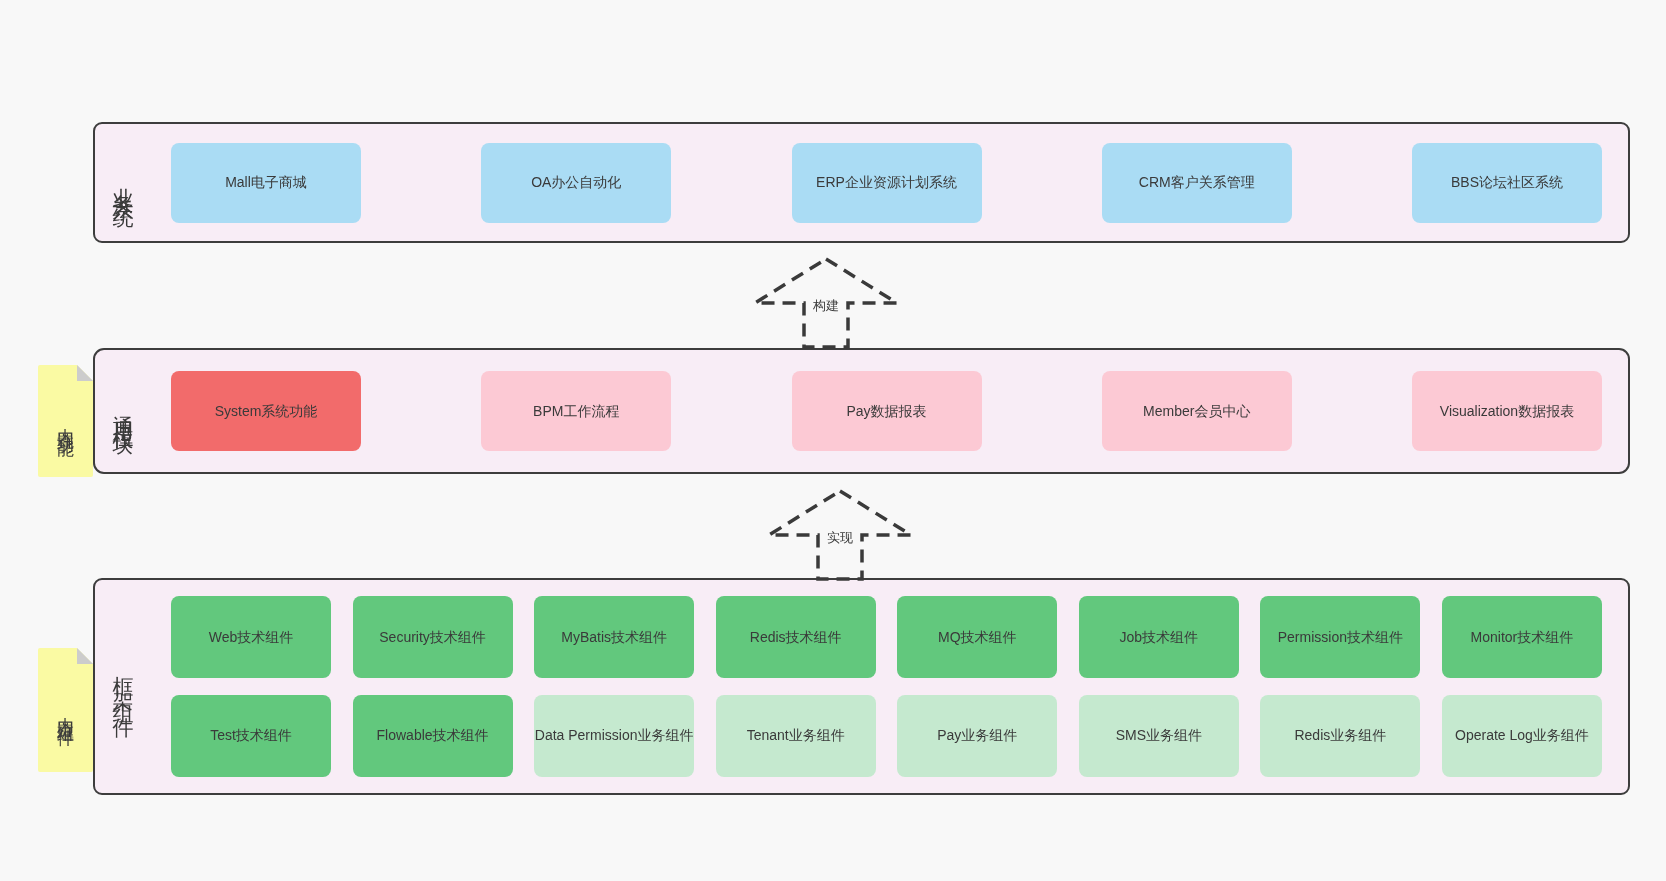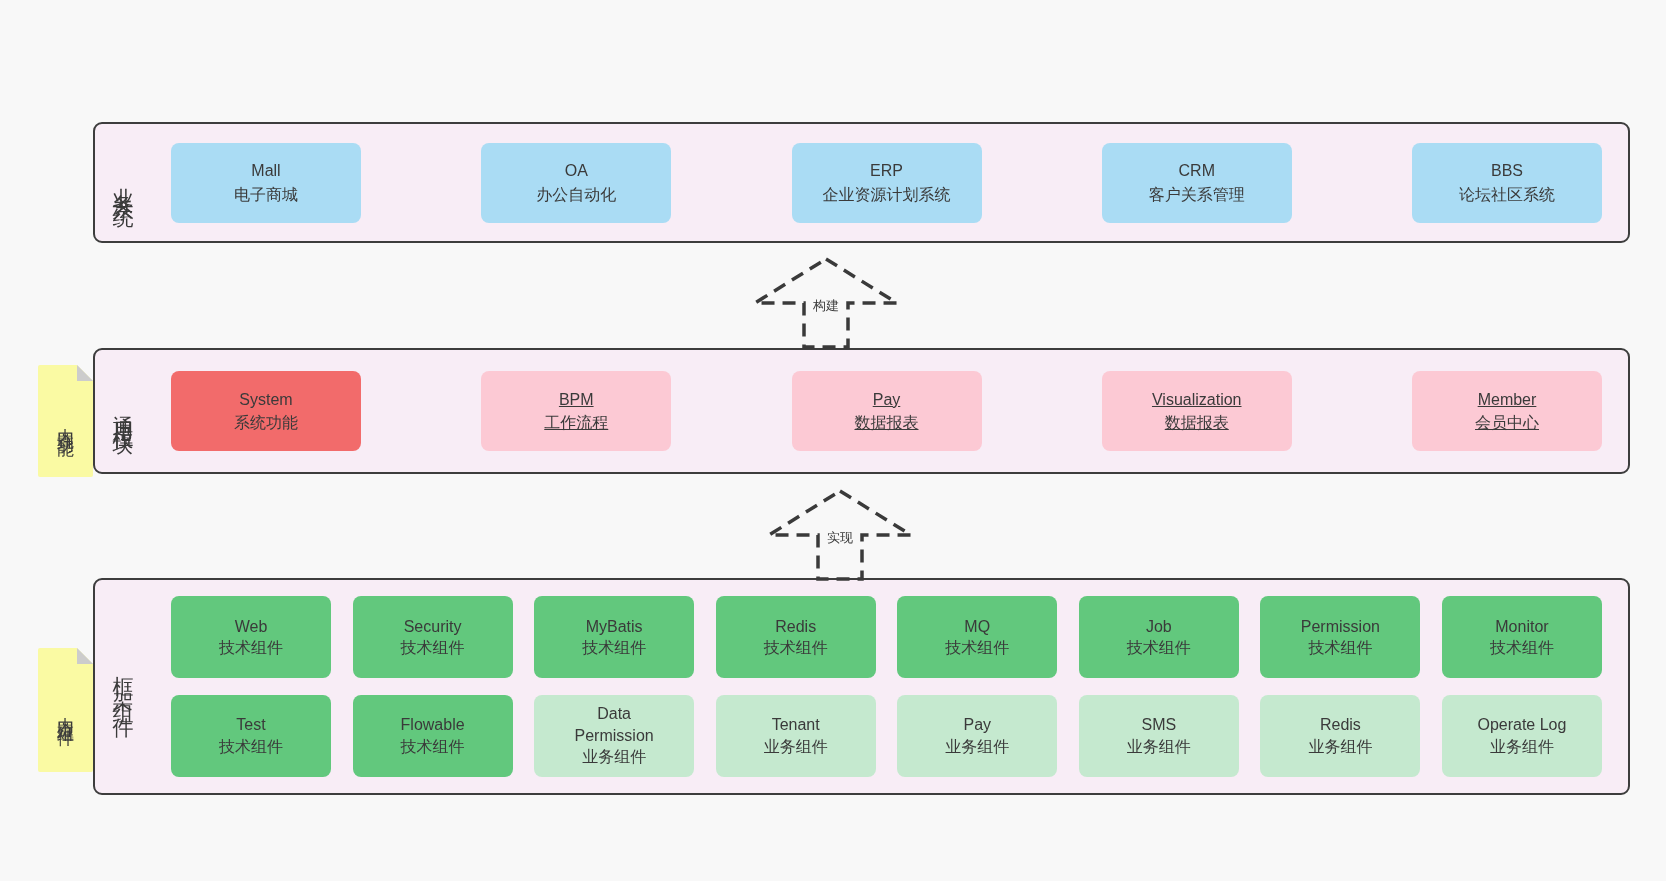--- a/index.html
+++ b/index.html
@@ -24,28 +24,28 @@
     flex:1;display:flex;align-items:center;justify-content:space-between;
     padding:0 26px 0 28px;
   }
   .rows{
     flex:1;display:flex;flex-direction:column;justify-content:space-evenly;
     padding:0 26px 0 28px;
   }
   .row{display:flex;justify-content:space-between;align-items:center;}
   .box{
     width:190px;height:80px;border-radius:8px;
-    display:flex;flex-direction:column;align-items:center;justify-content:center;
-    text-align:center;font-size:16px;line-height:1.45;color:#3a3a3a;
+    display:flex;flex-direction:row;align-items:center;justify-content:center;
+    text-align:center;font-size:14px;line-height:1.45;color:#3a3a3a;
   }
   .row .box{width:160px;height:82px;line-height:1.35;}
   .row .box-title{max-width:106px;}
   .blue{background:#aadcf4;}
   .red{background:#f26b6b;}
-  .pink{background:#fcc9d4;text-decoration:underline;}
+  .pink{background:#fcc9d4;}
   .green{background:#62c87d;}
   .lightgreen{background:#c5e9cf;}
   .note{
     position:absolute;left:38px;width:55px;background:#fafaa3;
     border-radius:2px;z-index:1;
     display:flex;align-items:center;justify-content:center;
   }
   .note::before{
     content:"";position:absolute;top:0;right:0;width:16px;height:16px;
     background:#f8f8f8;clip-path:polygon(0 0,100% 0,100% 100%);
@@ -97,42 +97,42 @@
 <div class="arrow" style="left:751px;top:254px;">
   <svg width="150" height="96" viewBox="0 0 150 96">
     <polygon points="75,5 146,49 97,49 97,93 53,93 53,49 4,49" fill="none" stroke="#3a3a3a" stroke-width="3.5" stroke-dasharray="13 8"></polygon>
   </svg>
   <span class="arrow-label">构建</span>
 </div>
 
 <div class="note" style="top:365px;height:112px;">
   <span class="note-text">内置功能</span>
 </div>
-<div class="layer" style="top:348px;height:126px;">
+<div class="layer" style="top:348px;height:126px;border-radius:11px;">
   <div class="layer-label">通用模块</div>
   <div class="boxes">
     <div class="box red">
       <div class="box-title">System</div>
       <div class="box-sub">系统功能</div>
     </div>
     <div class="box pink">
       <div class="box-title">BPM</div>
       <div class="box-sub">工作流程</div>
     </div>
     <div class="box pink">
       <div class="box-title">Pay</div>
       <div class="box-sub">数据报表</div>
     </div>
     <div class="box pink">
+      <div class="box-title">Member</div>
+      <div class="box-sub">会员中心</div>
+    </div>
+    <div class="box pink">
       <div class="box-title">Visualization</div>
       <div class="box-sub">数据报表</div>
-    </div>
-    <div class="box pink">
-      <div class="box-title">Member</div>
-      <div class="box-sub">会员中心</div>
     </div>
   </div>
 </div>
 
 <div class="arrow" style="left:765px;top:486px;">
   <svg width="150" height="96" viewBox="0 0 150 96">
     <polygon points="75,5 146,49 97,49 97,93 53,93 53,49 4,49" fill="none" stroke="#3a3a3a" stroke-width="3.5" stroke-dasharray="13 8"></polygon>
   </svg>
   <span class="arrow-label">实现</span>
 </div>

